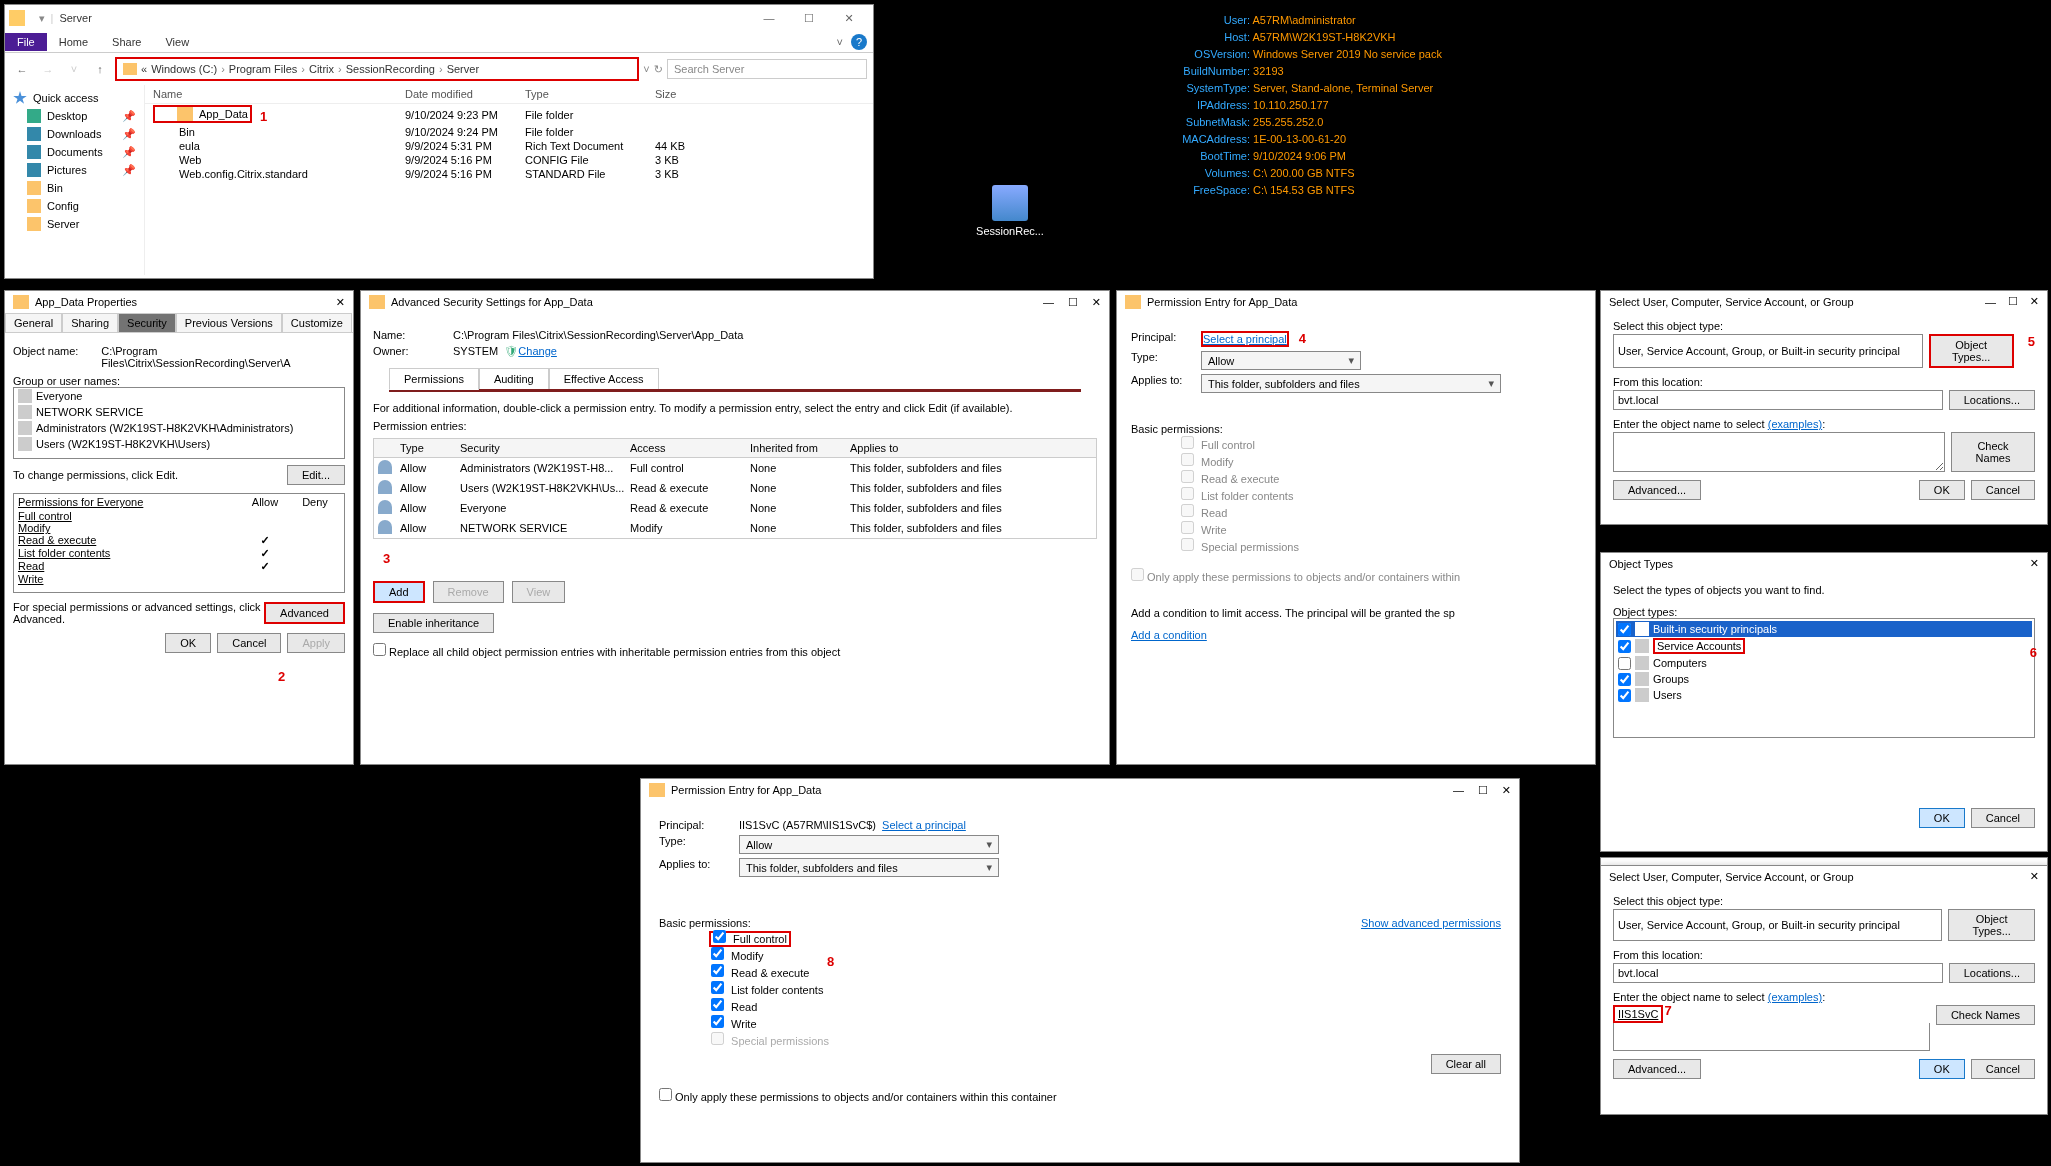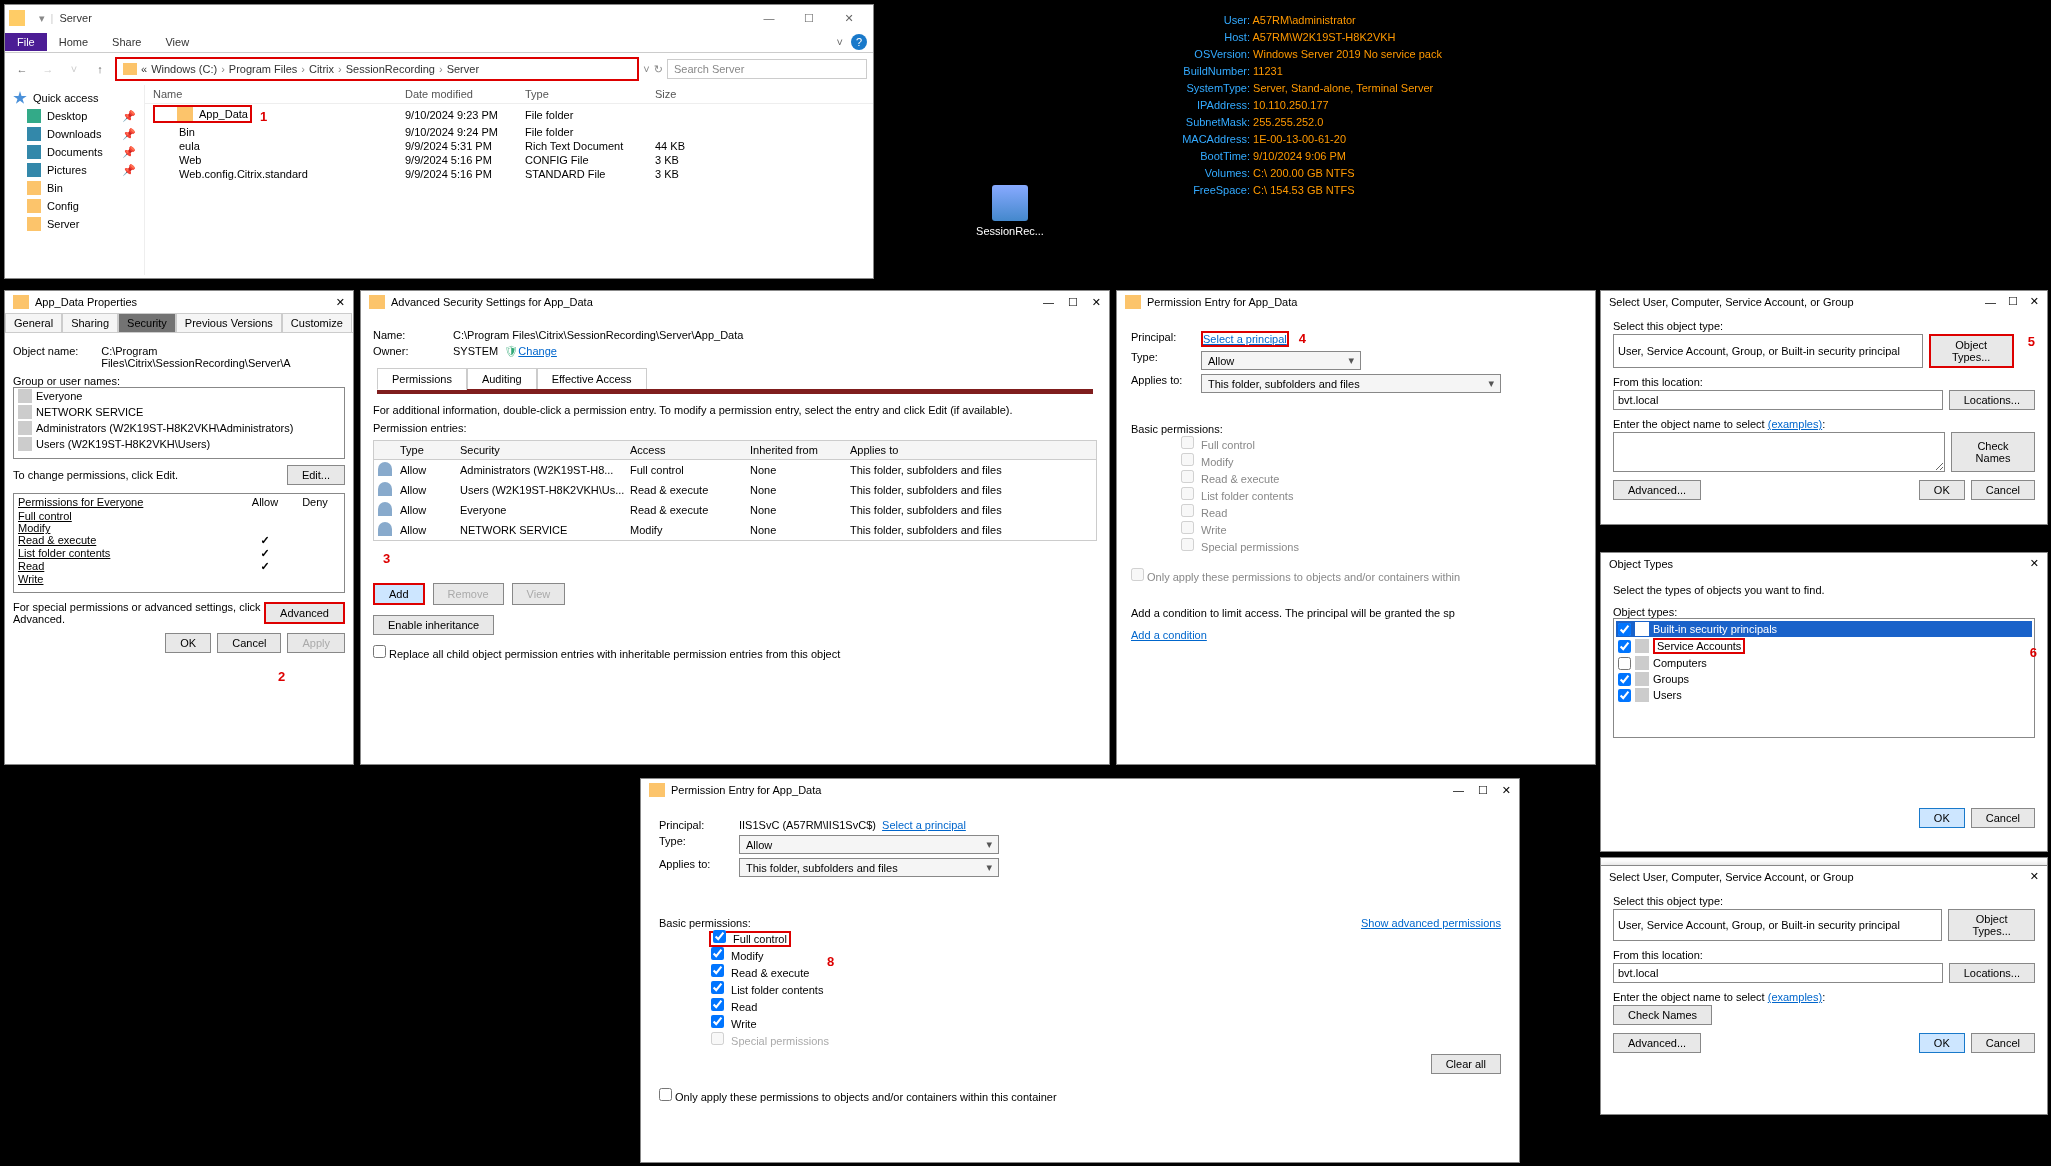--- a/index.html
+++ b/index.html
@@ -65,21 +65,21 @@
 .perm-grid .ph { display: flex; font-weight: normal; padding: 2px 4px; }
 .perm-grid .pr { display: flex; padding: 0 4px; }
 .perm-grid .pn { flex: 1; text-decoration: underline; }
 .perm-grid .pa { width: 50px; text-align: center; }
 .chk::before { content: "✓"; color: #000; font-weight: bold; }
 .btn-row { display: flex; justify-content: flex-end; gap: 6px; margin-top: 8px; }
 
 
 .advsec { left: 360px; top: 290px; width: 750px; height: 475px; }
 .advsec .body { padding: 12px; }
-.subtabs { display: flex; border-bottom: 5px solid #7f1d1d; margin: 10px 4px; }
+.subtabs { display: flex; border-bottom: 3px solid #7f1d1d; margin: 10px 16px; }
 .subtabs .st { padding: 4px 14px; border: 1px solid #ccc; border-bottom: none; }
 .subtabs .st.active { background: #fff; border-bottom: 1px solid #fff; margin-bottom: -1px; }
 .perm-table { border: 1px solid #ccc; }
 .perm-table .hdr { display: flex; background: #f5f5f5; border-bottom: 1px solid #ccc; padding: 3px 4px; }
 .perm-table .row { display: flex; padding: 2px 4px; align-items: center; }
 .pt-ic { width: 22px; }
 .pt-type { width: 60px; }
 .pt-prin { width: 170px; }
 .pt-acc { width: 120px; }
 .pt-inh { width: 100px; }
@@ -247,21 +247,21 @@
           </div>
         </div>
     </div>
   </div>
 </div>
 
 <div class="bginfo" id="bginfo">
     <div><span class="lbl">User:</span> <span class="val">A57RM\administrator</span></div>
     <div><span class="lbl">Host:</span> <span class="val">A57RM\W2K19ST-H8K2VKH</span></div>
     <div><span class="lbl">OSVersion:</span> <span class="val">Windows Server 2019 No service pack</span></div>
-    <div><span class="lbl">BuildNumber:</span> <span class="val">11231</span></div>
+    <div><span class="lbl">BuildNumber:</span> <span class="val">32193</span></div>
     <div><span class="lbl">SystemType:</span> <span class="val">Server, Stand-alone, Terminal Server</span></div>
     <div><span class="lbl">IPAddress:</span> <span class="val">10.110.250.177</span></div>
     <div><span class="lbl">SubnetMask:</span> <span class="val">255.255.252.0</span></div>
     <div><span class="lbl">MACAddress:</span> <span class="val">1E-00-13-00-61-20</span></div>
     <div><span class="lbl">BootTime:</span> <span class="val">9/10/2024 9:06 PM</span></div>
     <div><span class="lbl">Volumes:</span> <span class="val">C:\ 200.00 GB NTFS</span></div>
     <div><span class="lbl">FreeSpace:</span> <span class="val">C:\ 154.53 GB NTFS</span></div>
   </div>
 
 <div class="desktop-icon">
@@ -591,20 +591,25 @@
       <input class="txtfield" readonly="" value="User, Service Account, Group, or Built-in security principal" style="">
       <button class="btn">Object Types...</button>
     </div>
     <div>From this location:</div>
     <div style="display:flex;gap:6px;margin:2px 0 8px 0">
       <input class="txtfield" readonly="" value="bvt.local" style="">
       <button class="btn">Locations...</button>
     </div>
     <div><span>Enter the object name to select</span> <span class="link">(examples)</span>:</div>
     <div style="display:flex;gap:6px;margin:2px 0 8px 0;align-items:flex-start">
+      <div style="flex:1">
+        <span class="red-box" style="display:inline-block;padding:1px 3px"><span style="text-decoration:underline">IIS1SvC</span></span>
+        <span class="step-num" style="position:relative;top:-3px;left:-10px">7</span>
+        <div style="border:1px solid #888;border-top:none;height:28px"></div>
+      </div>
       <button class="btn">Check Names</button>
     </div>
     <div style="display:flex;gap:6px">
       <button class="btn">Advanced...</button>
       <div style="flex:1"></div>
       <button class="btn" style="background:#cde6ff;border-color:#1979ca">OK</button>
       <button class="btn">Cancel</button>
     </div>
   </div>
 </div>

